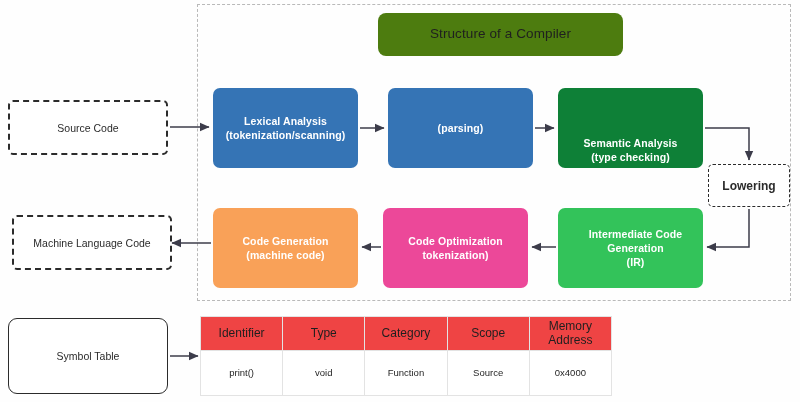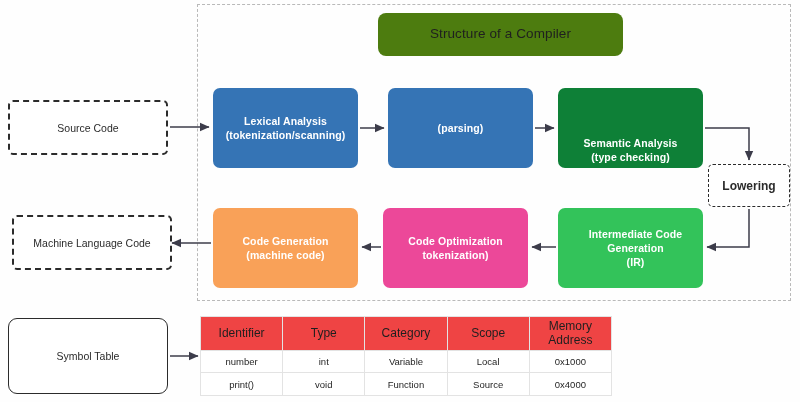--- a/index.html
+++ b/index.html
@@ -187,27 +187,20 @@
       <thead>
         <tr>
           <th>Identifier</th>
           <th>Type</th>
           <th>Category</th>
           <th>Scope</th>
           <th>Memory Address</th>
         </tr>
       </thead>
       <tbody>
-        <tr>
-          <td>number</td>
-          <td>int</td>
-          <td>Variable</td>
-          <td>Local</td>
-          <td>0x1000</td>
-        </tr>
         <tr>
           <td>print()</td>
           <td>void</td>
           <td>Function</td>
           <td>Source</td>
           <td>0x4000</td>
         </tr>
       </tbody>
     </table>
   </div>

